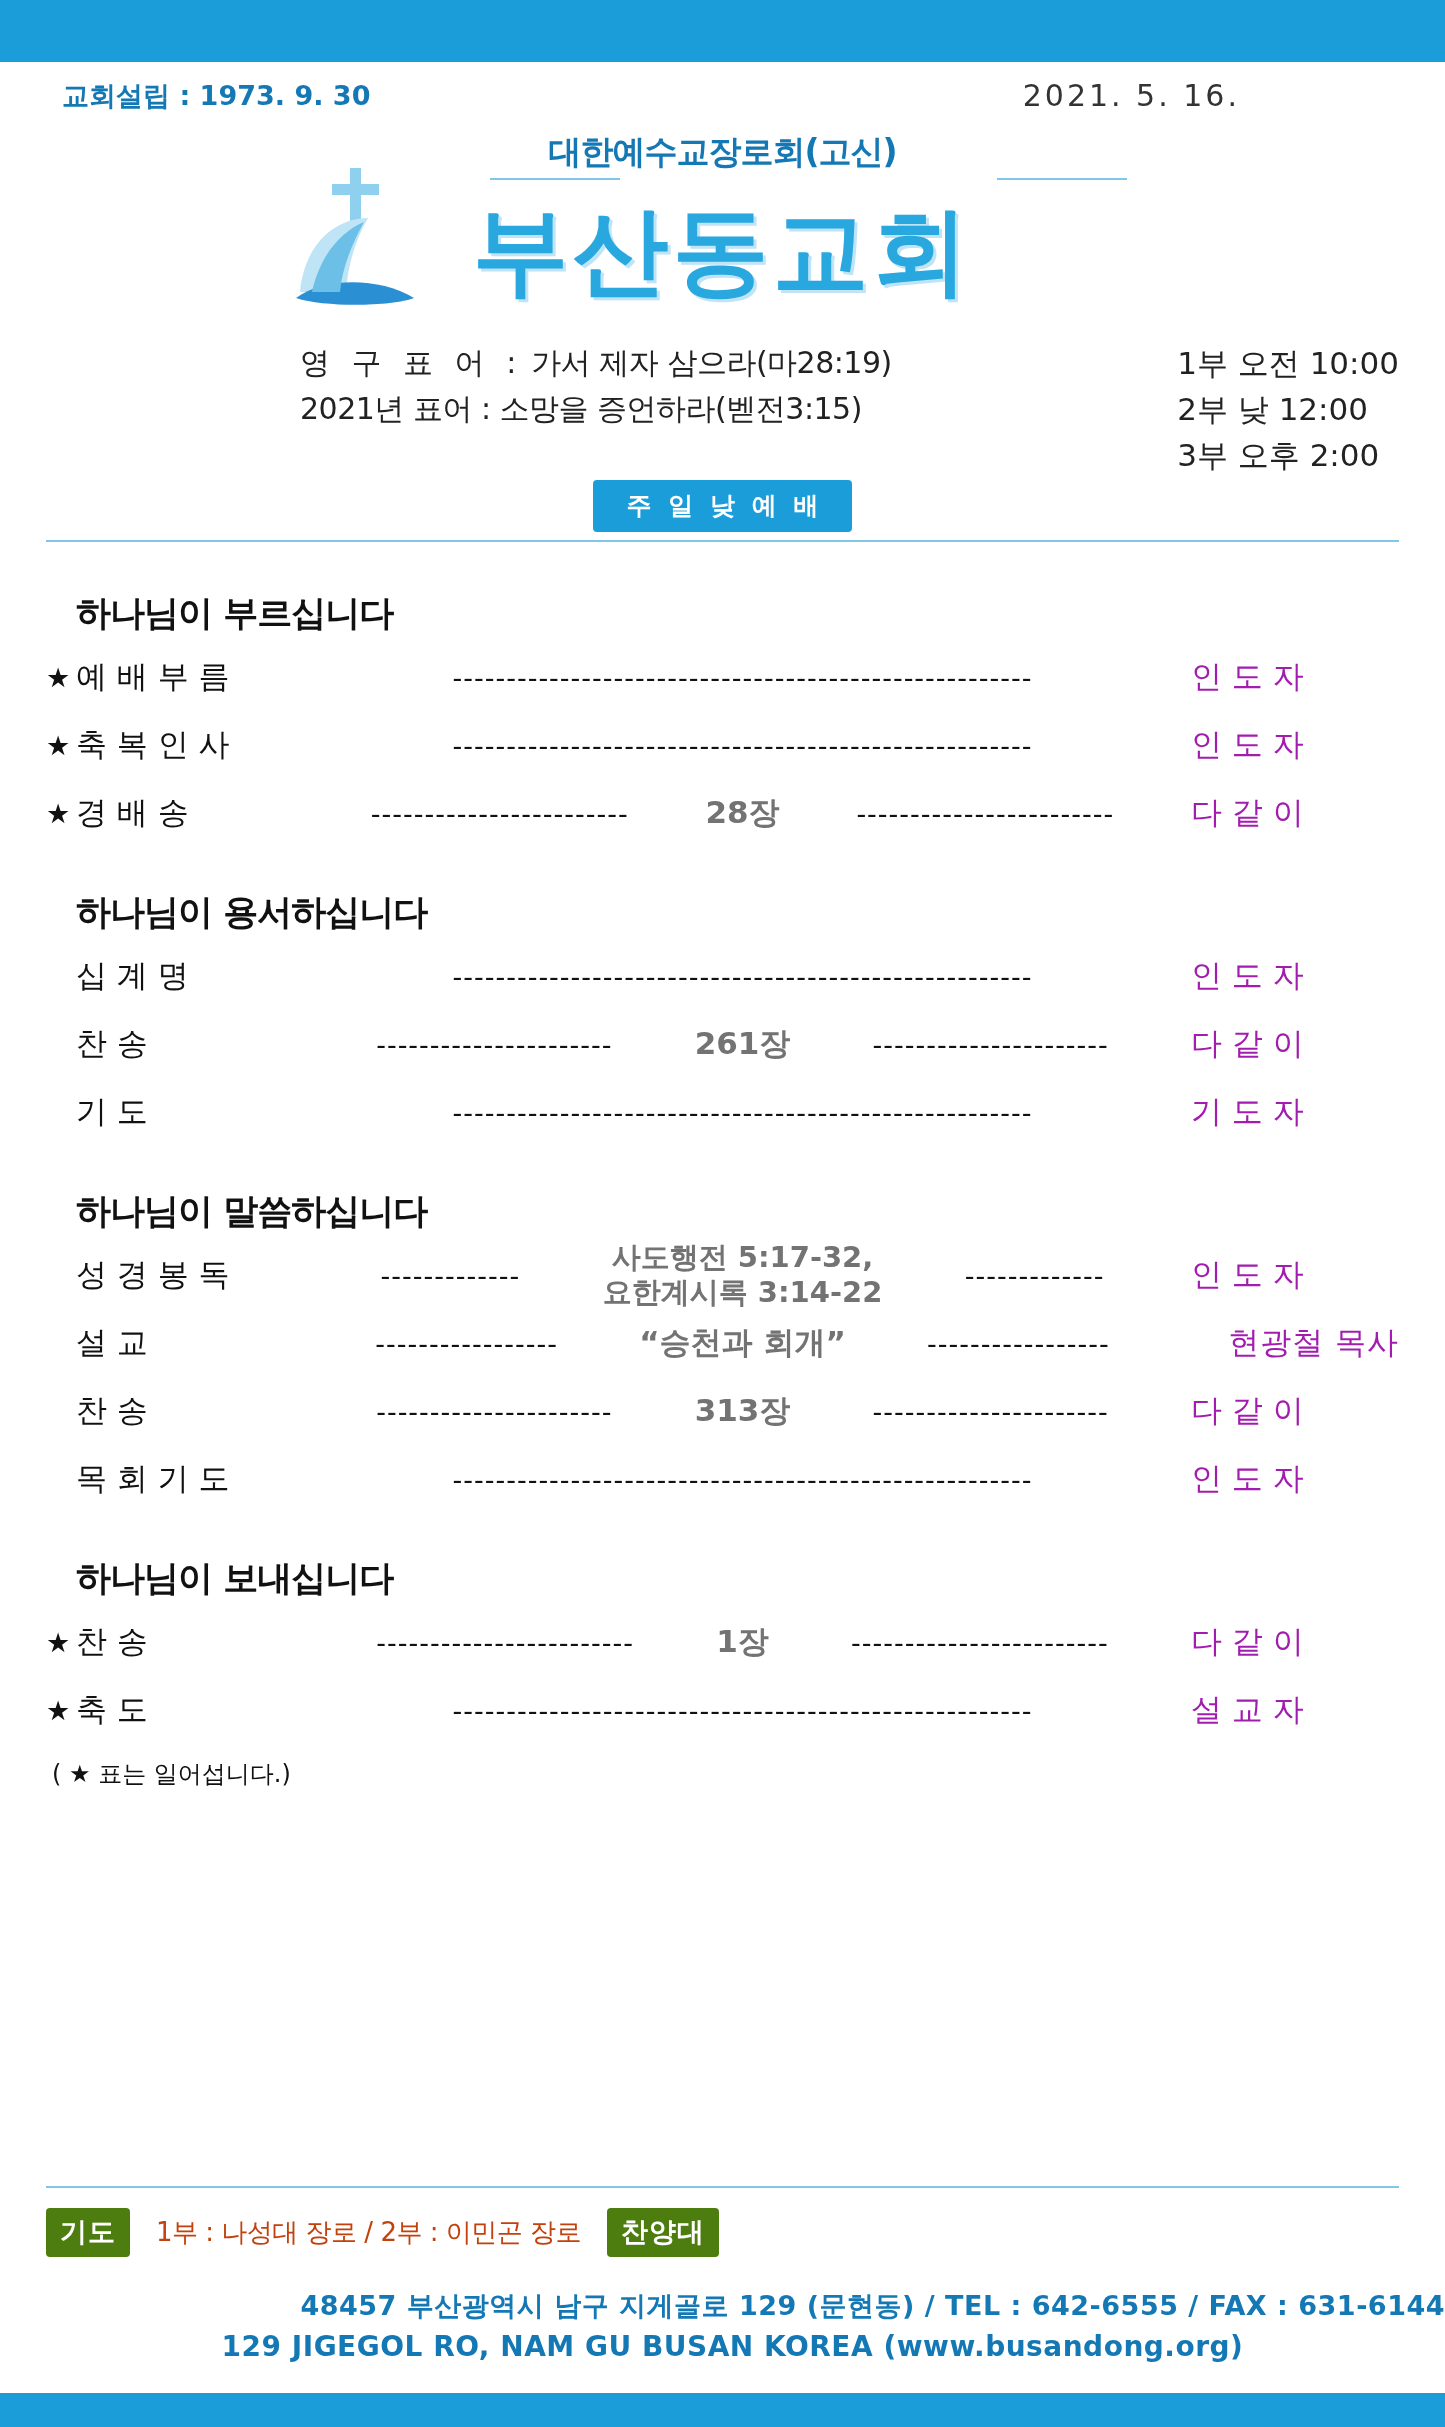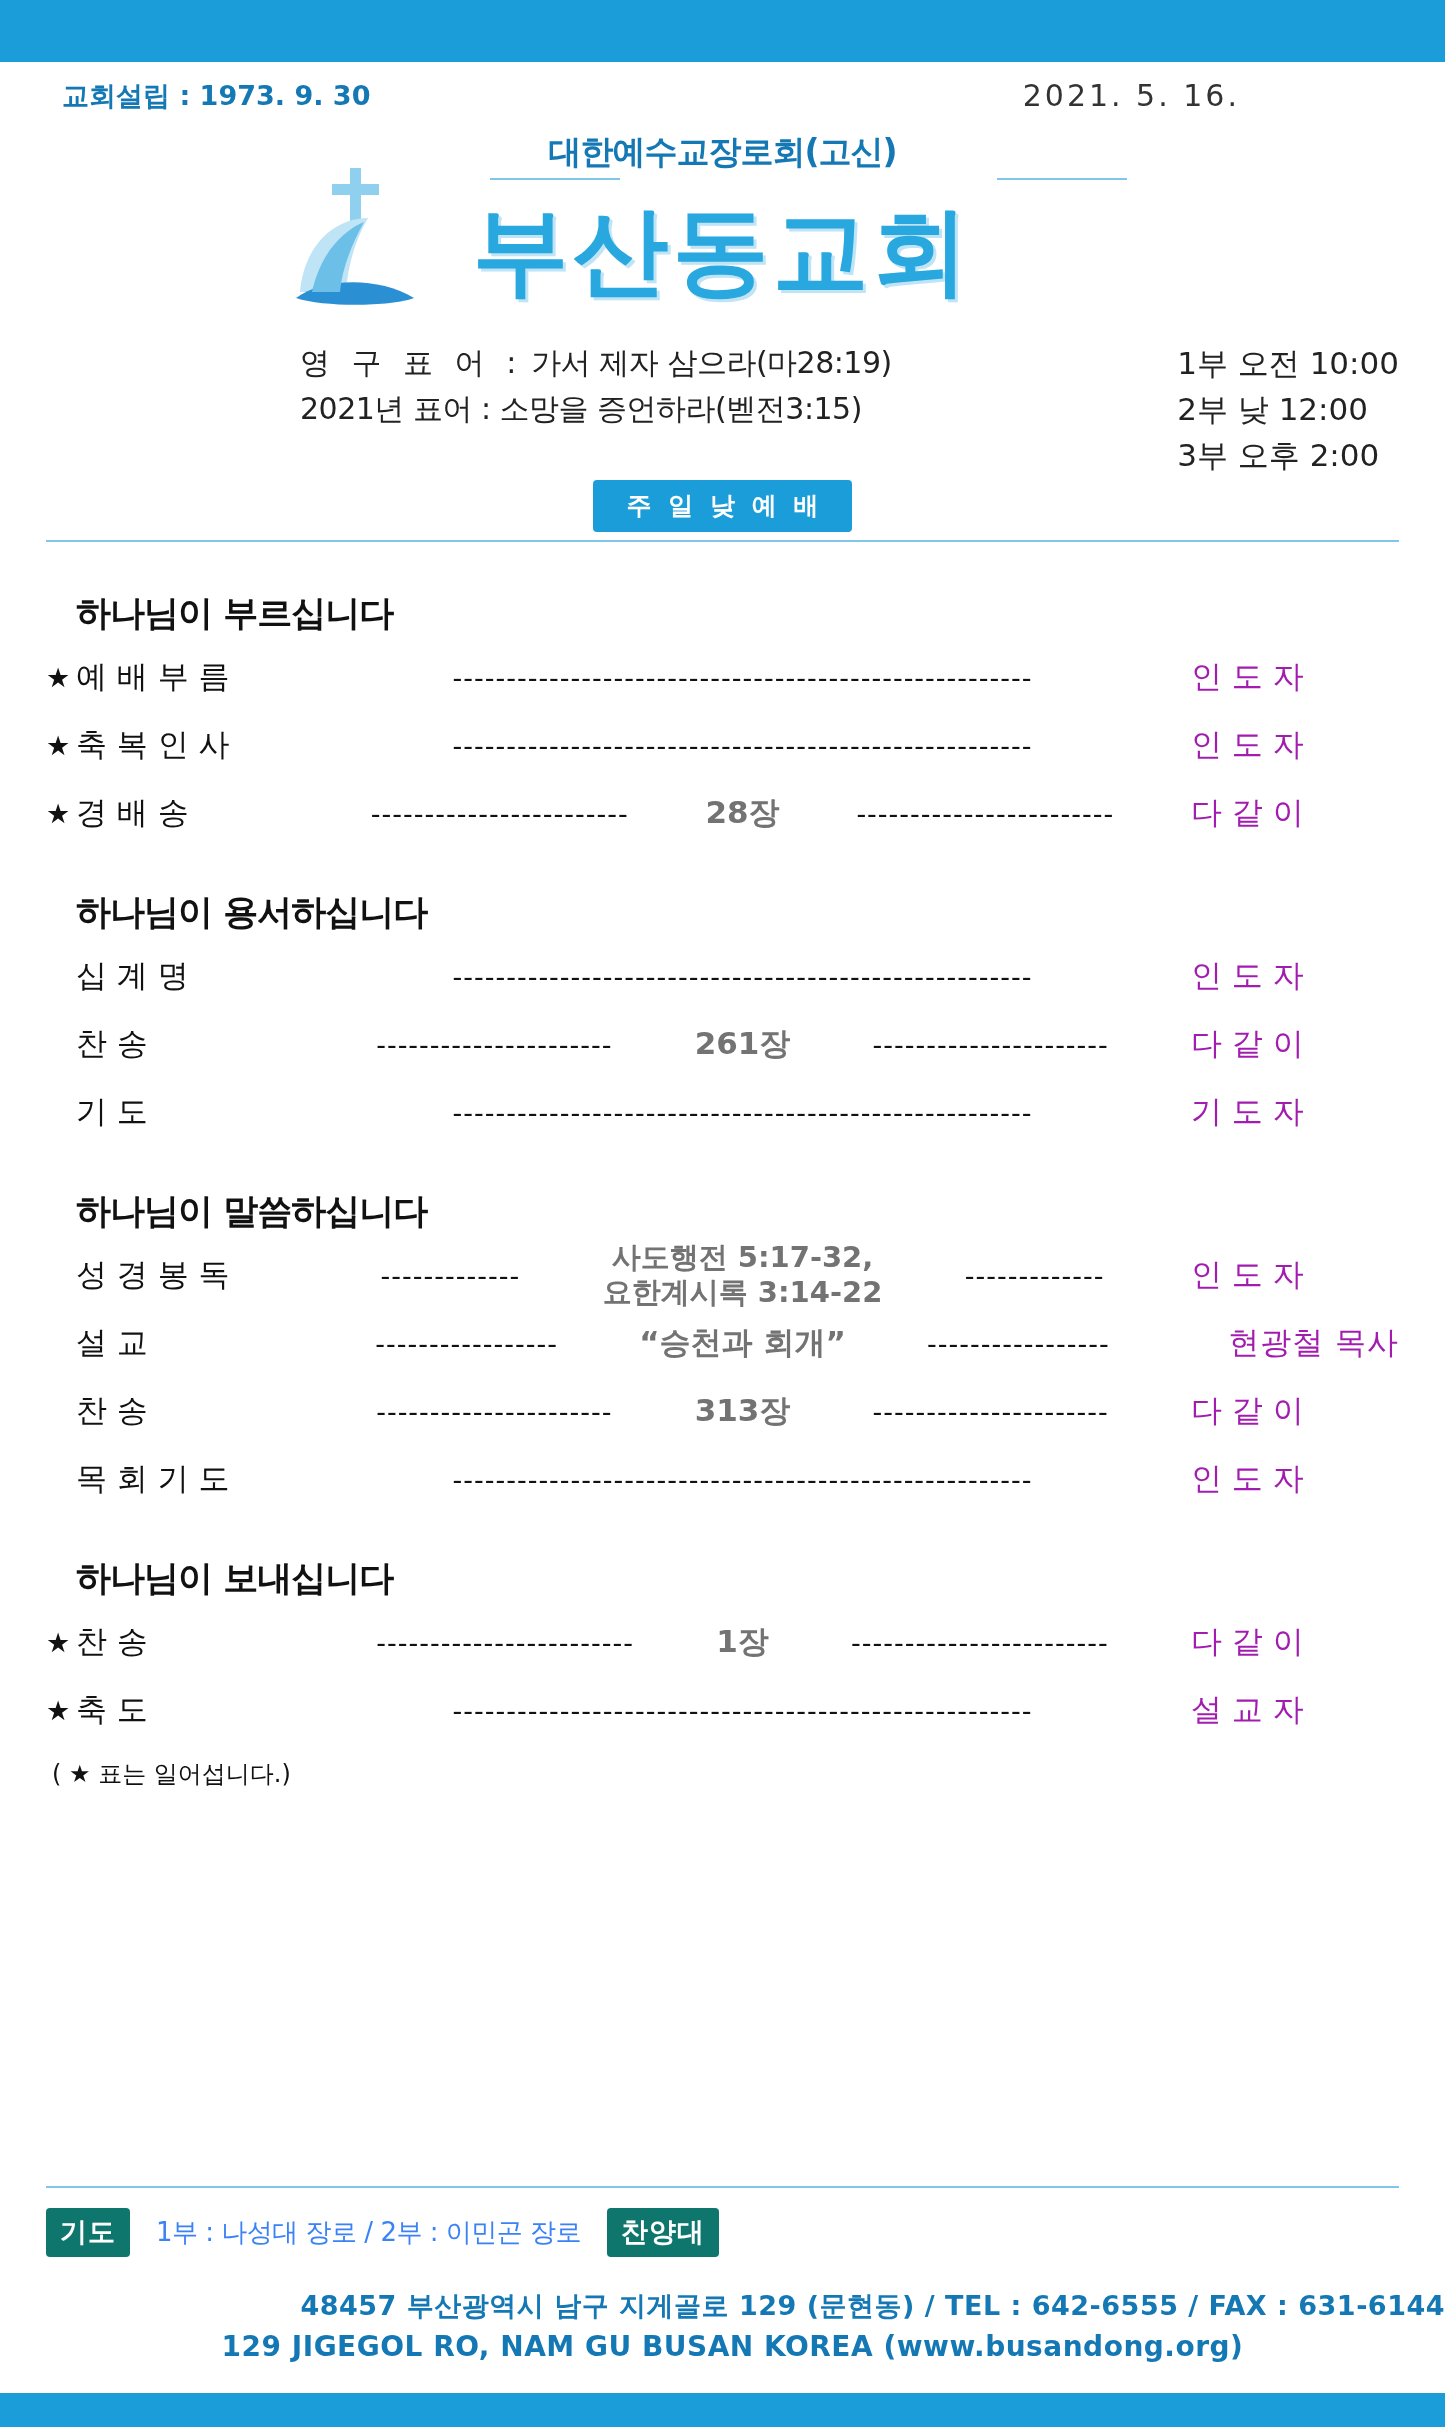--- a/index.html
+++ b/index.html
@@ -231,31 +231,31 @@
   }
   .prayer-row {
     position: absolute;
     left: 46px; top: 2206px;
     width: 1353px;
     height: 52px;
     display: flex;
     align-items: center;
   }
   .tag {
-    background: #0f766e;
+    background: #4d7c0f;
     color: #ffffff;
     font-size: 27px;
     font-weight: bold;
     padding: 6px 14px 7px 14px;
     border-radius: 4px;
     letter-spacing: 1px;
   }
   .prayer-text {
     font-size: 26px;
-    color: #3b82f6;
+    color: #c2410c;
     margin: 0 26px;
     letter-spacing: -0.5px;
     text-align: right;
   }
   .addr1 {
     position: absolute;
     left: 0; top: 2288px;
     width: 1445px;
     text-align: right;
     font-size: 27px;

